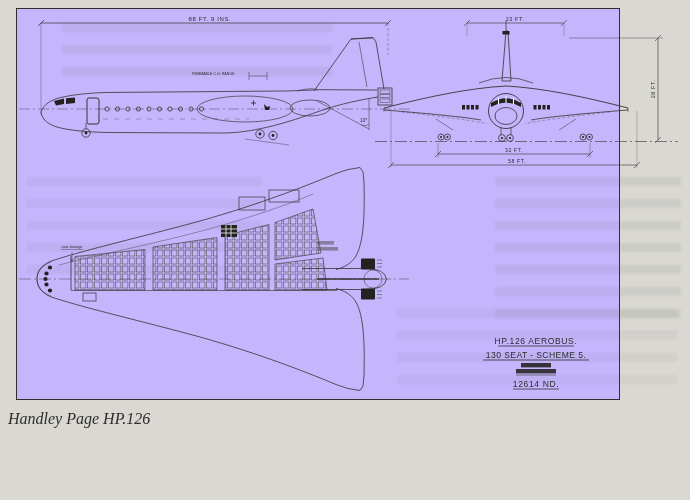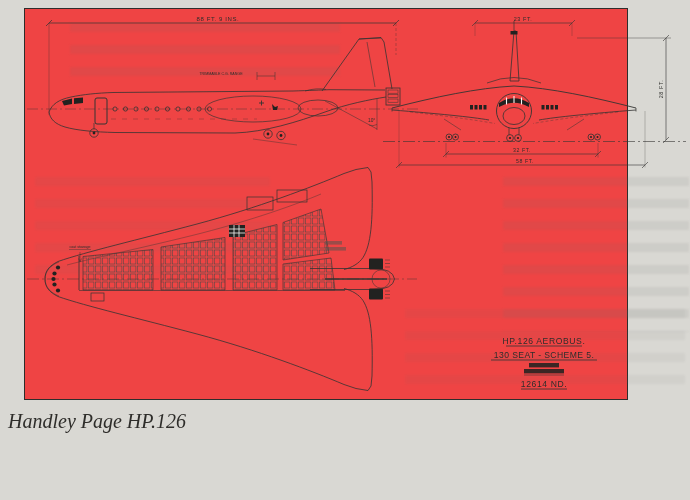--- a/index.html
+++ b/index.html
@@ -2,35 +2,35 @@
 <html><head>
 <meta charset="utf-8">
 <style>
   html,body{margin:0;padding:0;background:#c9c8c4;}
   .page{
     position:relative;width:690px;height:500px;overflow:hidden;
     background:#d9d8d3;
     font-family:"Liberation Sans", sans-serif;
   }
   .sheet{
-    position:absolute;left:24px;top:8px;width:604px;height:392px;
+    position:absolute;left:16px;top:8px;width:604px;height:392px;
     box-sizing:border-box;border:1.5px solid #2e2e2c;
-    background:#ef4444;
+    background:#c4b5fd;
   }
   .ghost{
     position:absolute;pointer-events:none;
     background:repeating-linear-gradient(180deg,
       rgba(110,110,108,0.10) 0 9px, rgba(0,0,0,0) 9px 22px);
     filter:blur(1.3px);
   }
   .sheet svg{position:absolute;left:0;top:0;}
   .caption{
     position:absolute;left:8px;top:408px;width:676px;
     font-family:"Liberation Serif", serif;font-style:italic;
-    color:#2e2d2a;font-size:20px;line-height:1.33;
+    color:#2e2d2a;font-size:16px;line-height:1.33;
   }
   .caption-title{margin-bottom:6px;}
   svg text{fill:#2e2e2c;font-family:"Liberation Sans", sans-serif;}
   .dimtext{letter-spacing:0.6px;}
 </style>
 </head>
 <body>
 
 <div class="page">
 

